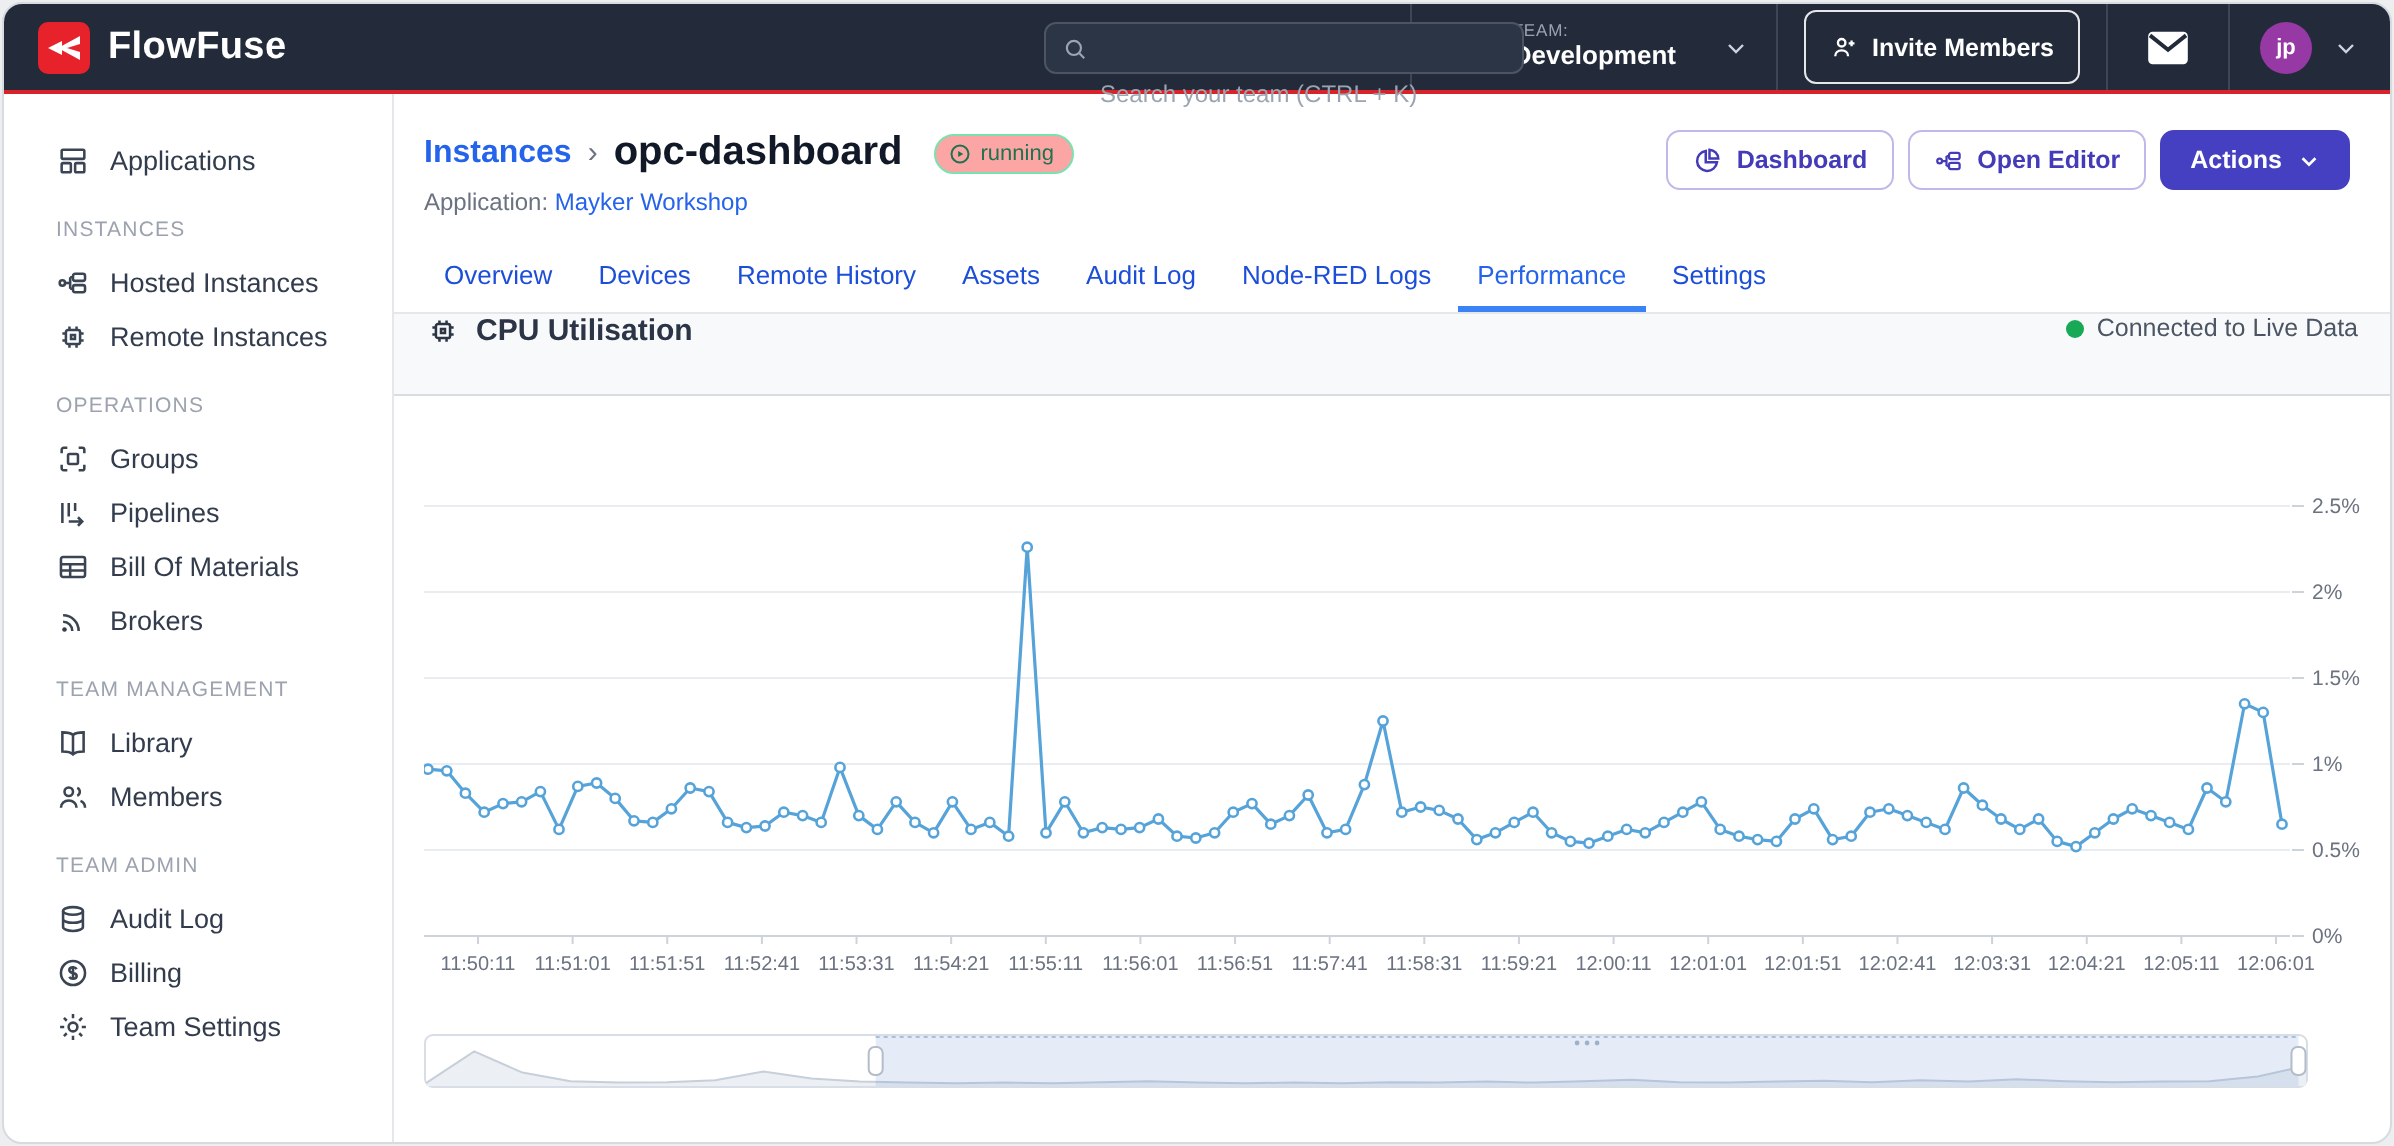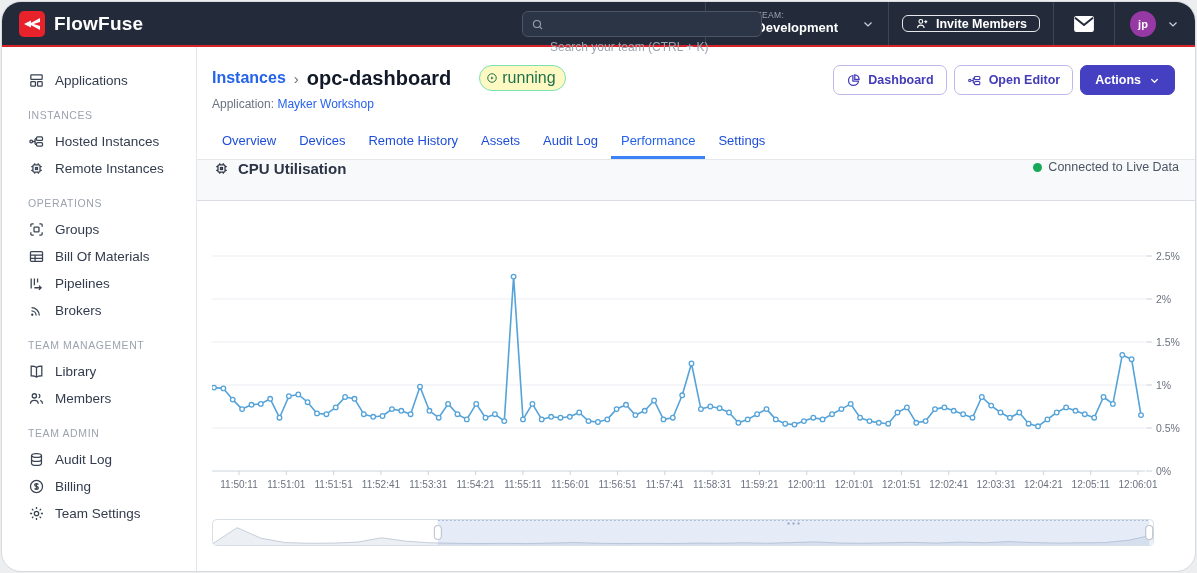--- a/index.html
+++ b/index.html
@@ -4,21 +4,21 @@
 <style>
   * { margin:0; padding:0; box-sizing:border-box; }
   html,body { width:100%; height:100%; }
   body {
     background:#eceef0;
     font-family:"Liberation Sans", sans-serif;
     -webkit-font-smoothing:antialiased;
   }
   .window {
     width:1195px; height:571px; margin:1px auto;
-    background:#fff; border:1px solid #d7dade; border-radius:20px;
+    background:#fff; border:1px solid #d7dade; border-radius:10px;
     overflow:hidden; display:flex; flex-direction:column;
   }
   
   .navbar {
     height:45px; flex:0 0 45px; background:#232b3b; border-bottom:2px solid #d8232a;
     display:flex; align-items:stretch; position:relative; color:#fff;
   }
   .brand { display:flex; align-items:center; gap:9px; padding-left:17px; }
   .brand-logo { width:26px; height:26px; display:block; }
   .brand-text { font-size:19px; font-weight:bold; color:#fff; letter-spacing:.2px; }
@@ -37,21 +37,21 @@
   .nav-divider { width:1px; background:#3d4656; }
   .team-switcher { display:flex; align-items:center; gap:8px; padding:0 14px 0 16px; cursor:pointer; }
   .team-avatar { width:26px; height:26px; border-radius:4px; display:block; }
   .team-texts { display:flex; flex-direction:column; line-height:1.15; }
   .team-label { font-size:8.5px; color:#9ca3af; letter-spacing:.4px; }
   .team-name { font-size:13px; font-weight:bold; color:#fff; }
   .chev { width:12px; height:12px; stroke:#cbd5e1; }
   .team-chev { margin-left:16px; }
   .invite-wrap { display:flex; align-items:center; padding:0 13px; }
   .invite-btn {
-    display:flex; align-items:center; gap:7px; height:17px; padding:0 12px;
+    display:flex; align-items:center; gap:7px; height:37px; padding:0 12px;
     background:transparent; border:1px solid #e5e7eb; border-radius:6px;
     color:#fff; font-size:12.5px; font-weight:bold; cursor:pointer;
     font-family:"Liberation Sans",sans-serif;
   }
   .invite-btn svg { width:14px; height:14px; stroke:#fff; }
   .mail-wrap { display:flex; align-items:center; padding:0 19px; cursor:pointer; }
   .mail-wrap svg { width:22px; height:18px; }
   .user-wrap { display:flex; align-items:center; gap:11px; padding:0 16px 0 15px; cursor:pointer; }
   .user-avatar {
     width:26px; height:26px; border-radius:50%; background:#9639a5;
@@ -64,23 +64,23 @@
   .side-item { display:flex; align-items:center; gap:10px; height:27px; color:#323c4d; font-size:13.5px; cursor:pointer; white-space:nowrap; }
   .side-item svg { width:17px; height:17px; stroke:#3a4453; flex:0 0 auto; }
   .main { flex:1; min-width:0; display:flex; flex-direction:column; }
   
   .page-head { display:flex; align-items:flex-start; justify-content:space-between; padding:18px 20px 0 15px; }
   .crumb-line { display:flex; align-items:center; gap:8px; }
   .crumb-parent { color:#2563eb; font-size:16px; font-weight:bold; cursor:pointer; }
   .crumb-sep { color:#6b7280; font-size:15px; }
   .crumb-current { color:#111827; font-size:20px; font-weight:bold; }
   .badge-running {
-    display:inline-flex; align-items:center; gap:4px; margin-left:20px;
-    background:#fef9c3; border:1px solid #79e2ae; color:#20714e;
-    border-radius:999px; font-size:16px; padding:3px 9px 3px 6px;
+    display:inline-flex; align-items:center; gap:4px; margin-left:8px;
+    background:#fca5a5; border:1px solid #79e2ae; color:#20714e;
+    border-radius:999px; font-size:11px; padding:3px 9px 3px 6px;
   }
   .badge-running svg { width:12px; height:12px; }
   .app-line { margin-top:6px; font-size:12px; color:#6b7280; }
   .app-line a { color:#2563eb; text-decoration:none; cursor:pointer; }
   .head-buttons { display:flex; gap:7px; }
   .btn-outline {
     display:flex; align-items:center; gap:7px; height:30px; padding:0 12px;
     background:#fff; border:1px solid #beb9ea; border-radius:7px;
     color:#433bb8; font-size:12.5px; font-weight:bold; cursor:pointer;
     font-family:Liberation Sans, sans-serif;
@@ -215,31 +215,31 @@
         <div class="side-section-label">OPERATIONS</div>
         <div class="side-item">
           <svg viewBox="0 0 24 24" fill="none" stroke="currentColor" stroke-width="1.8">
             <path d="M4 8V5.5A1.5 1.5 0 0 1 5.5 4H8M16 4h2.5A1.5 1.5 0 0 1 20 5.5V8M20 16v2.5a1.5 1.5 0 0 1-1.5 1.5H16M8 20H5.5A1.5 1.5 0 0 1 4 18.5V16"></path>
             <rect x="8.5" y="8.5" width="7" height="7" rx="1"></rect>
           </svg>
           <span>Groups</span>
         </div>
         <div class="side-item">
           <svg viewBox="0 0 24 24" fill="none" stroke="currentColor" stroke-width="1.8">
+            <path d="M4.5 5v14M9 5v9.5M13.5 5v5.5"></path>
+            <path d="M9 18h9.5M15.5 15l3 3-3 3"></path>
+          </svg>
+          <span>Pipelines</span>
+        </div>
+        <div class="side-item">
+          <svg viewBox="0 0 24 24" fill="none" stroke="currentColor" stroke-width="1.8">
             <rect x="3.5" y="5" width="17" height="14" rx="1.5"></rect>
             <path d="M3.5 10h17M3.5 14.5h17M10 10v9"></path>
           </svg>
           <span>Bill Of Materials</span>
-        </div>
-        <div class="side-item">
-          <svg viewBox="0 0 24 24" fill="none" stroke="currentColor" stroke-width="1.8">
-            <path d="M4.5 5v14M9 5v9.5M13.5 5v5.5"></path>
-            <path d="M9 18h9.5M15.5 15l3 3-3 3"></path>
-          </svg>
-          <span>Pipelines</span>
         </div>
         <div class="side-item">
           <svg viewBox="0 0 24 24" fill="none" stroke="currentColor" stroke-width="1.8">
             <path d="M5 12.5a6.5 6.5 0 0 1 6.5 6.5M5 8a11 11 0 0 1 11 11"></path>
             <circle cx="6" cy="18" r="1.6" fill="currentColor" stroke="none"></circle>
           </svg>
           <span>Brokers</span>
         </div>
         <div class="side-section-label">TEAM MANAGEMENT</div>
         <div class="side-item">
@@ -326,20 +326,21 @@
           </button>
         </div>
       </div>
 
       <div class="tabs" id="tabs">
           <div class="tab">Overview</div>
           <div class="tab">Devices</div>
           <div class="tab">Remote History</div>
           <div class="tab">Assets</div>
           <div class="tab">Audit Log</div>
+          <div class="tab">Node-RED Logs</div>
           <div class="tab active">Performance</div>
           <div class="tab">Settings</div>
         </div>
 
       <div class="panel-header">
         <div class="panel-title">
           <svg viewBox="0 0 24 24" fill="none" stroke-width="1.8">
             <rect x="7" y="7" width="10" height="10" rx="1.5"></rect>
               <rect x="10.6" y="10.6" width="2.8" height="2.8"></rect>
             <path d="M9.5 7V4.5M14.5 7V4.5M9.5 19.5V17M14.5 19.5V17M7 9.5H4.5M7 14.5H4.5M19.5 9.5H17M19.5 14.5H17"></path>

